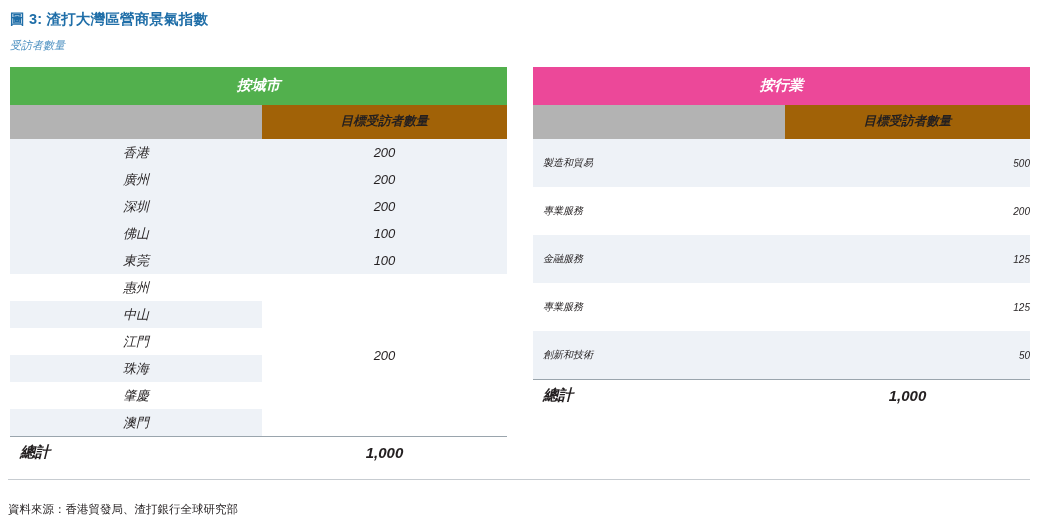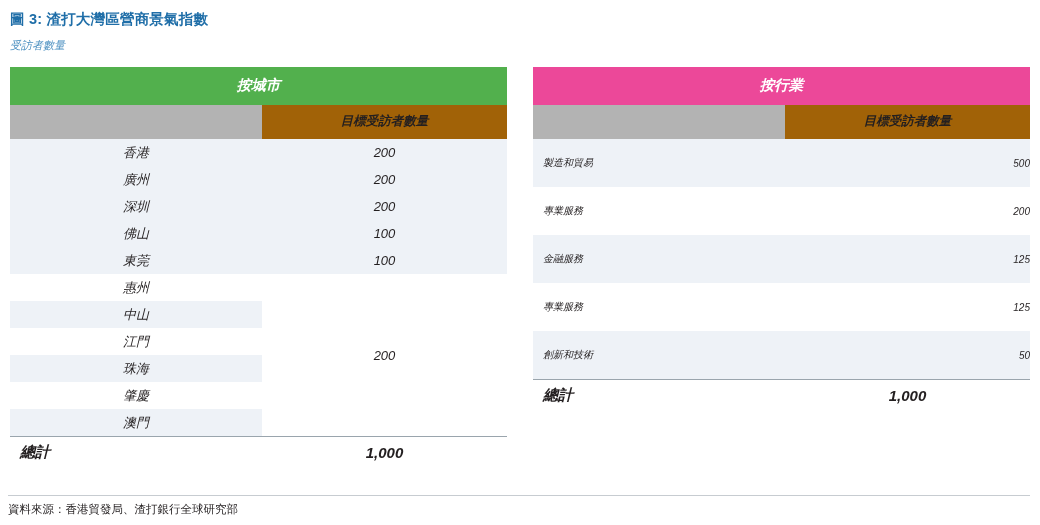--- a/index.html
+++ b/index.html
@@ -113,21 +113,21 @@
   .ind-row td.value { text-align: right; }
 
   .source {
     position: absolute;
     left: 8px;
     bottom: 8px;
     width: 1022px;
     font-size: 11.5px;
     color: #231f20;
     border-top: 1px solid #c7ccd1;
-    padding-top: 6px;
+    padding-top: 22px;
   }
 </style>
 </head>
 <body>
 
 <div class="page">
 
   <div class="fig-title">圖 3:  渣打大灣區營商景氣指數</div>
   <div class="fig-subtitle">受訪者數量</div>
 

